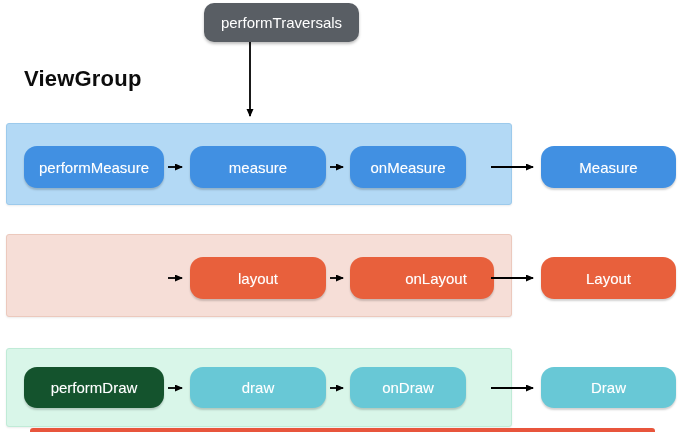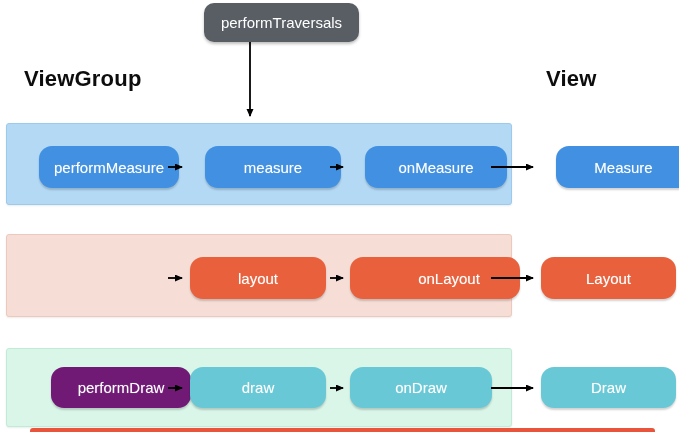--- a/index.html
+++ b/index.html
@@ -26,57 +26,56 @@
   .band-layout{top:234px;height:81px;}
   .band-draw{top:348px;height:77px;}
   .node{
     position:absolute;height:42px;border-radius:13px;color:#fff;font-size:15px;
     display:flex;align-items:center;justify-content:center;
     box-shadow:0 2px 2px rgba(0,0,0,0.18);
     text-shadow:0 0 1px rgba(255,255,255,0.4);
   }
   .c1{left:24px;width:140px;}
   .c2{left:190px;width:136px;}
-  .c3{left:350px;width:142px;}
+  .c3{left:350px;width:116px;}
   .c4{left:541px;width:135px;}
-  .r1{top:146px;margin-left:15px;}
+  .r1{top:146px;}
   .r2{top:257px;}
   .r3{top:367px;}
   .r3.node{height:41px;}
   .arrows{position:absolute;left:0;top:0;width:679px;height:432px;pointer-events:none;}
   .bottom-strip{
     position:absolute;left:30px;top:428px;width:625px;height:4px;border-radius:3px 3px 0 0;
   }
 </style>
 </head>
 <body>
 
 <div class="canvas">
 
   <div class="topnode" style="background: rgb(89, 94, 100);">performTraversals</div>
 
   <div class="hdr hdr-left">ViewGroup</div>
-  <div class="hdr hdr-right">View</div>
 
   <div class="band band-measure" style="background: rgb(179, 217, 245); border-color: rgb(156, 202, 236);"></div>
 
   <div class="band band-layout" style="background: rgb(246, 222, 215); border-color: rgb(236, 201, 189);"></div>
 
   <div class="band band-draw" style="background: rgb(217, 246, 233); border-color: rgb(192, 235, 215);"></div>
 
   <div class="node c1 r1" style="background: rgb(65, 144, 226);">performMeasure</div>
   <div class="node c2 r1" style="background: rgb(65, 144, 226);">measure</div>
   <div class="node c3 r1" style="background: rgb(65, 144, 226);">onMeasure</div>
   <div class="node c4 r1" style="background: rgb(65, 144, 226);">Measure</div>
 
   <div class="node c2 r2" style="background: rgb(232, 96, 60);">layout</div>
   <div class="node c3 r2" style="background: rgb(232, 96, 60); padding-left: 28px;">onLayout</div>
   <div class="node c4 r2" style="background: rgb(232, 96, 60);">Layout</div>
 
-  <div class="node c1 r3" style="background: #701a75; margin-left: 27px;">performDraw</div>
+  <div class="node c1 r3" style="background: #14532d;">performDraw</div>
   <div class="node c2 r3" style="background: rgb(104, 200, 214);">draw</div>
   <div class="node c3 r3" style="background: rgb(104, 200, 214);">onDraw</div>
   <div class="node c4 r3" style="background: rgb(104, 200, 214);">Draw</div>
 
   <svg class="arrows" viewBox="0 0 679 432" xmlns="http://www.w3.org/2000/svg">
     <defs>
       <marker id="ah" markerWidth="9" markerHeight="8" refX="7" refY="3.5" orient="auto" markerUnits="userSpaceOnUse">
         <path d="M0,0 L8,3.5 L0,7 Z" fill="#000"></path>
       </marker>
     </defs>

